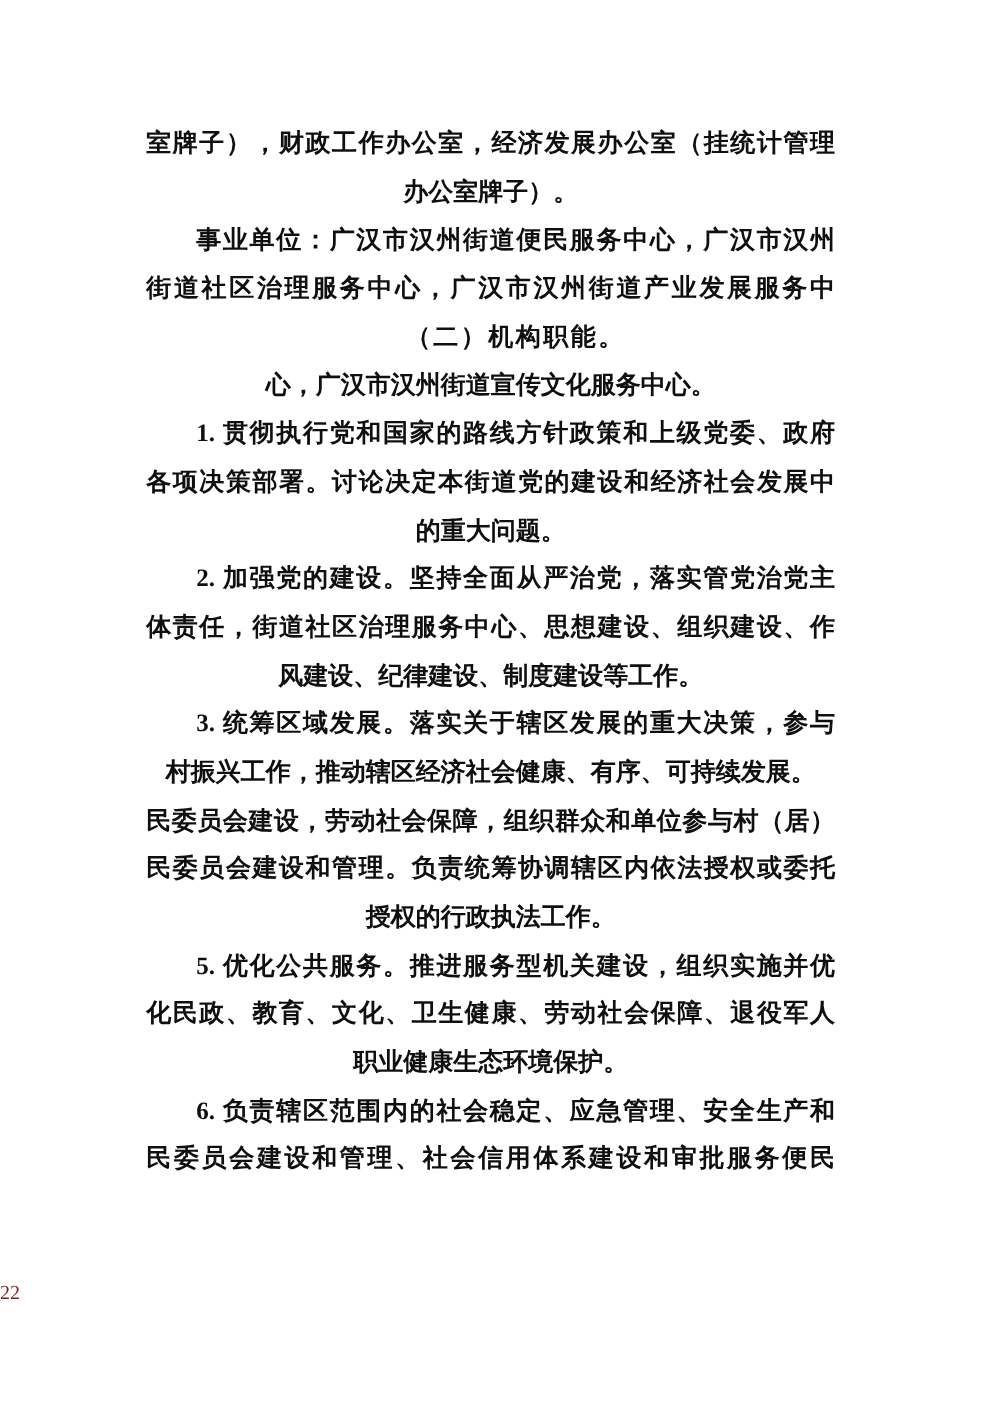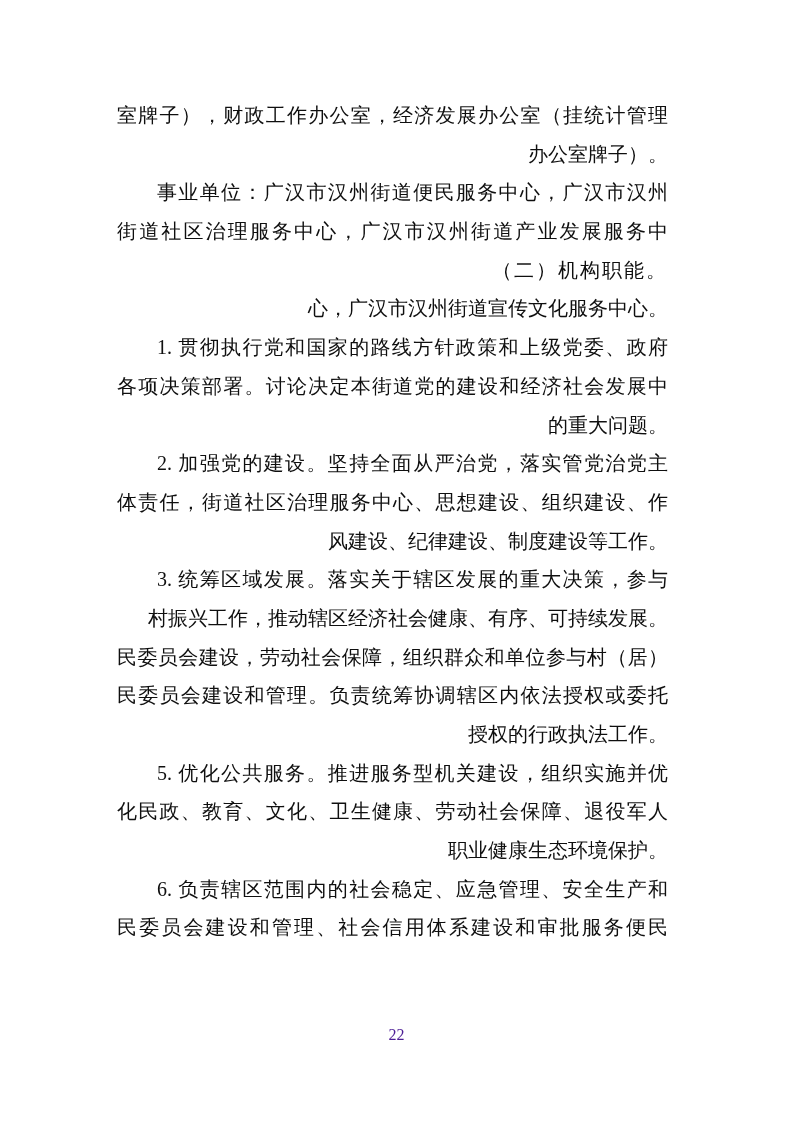--- a/index.html
+++ b/index.html
@@ -15,47 +15,47 @@
     font-family: "Liberation Serif", "DejaVu Serif", serif;
     color: #0f0f0f;
   }
   .doc-body {
     position: absolute;
     left: 117px;
     top: 96px;
     width: 551px;
     font-size: 20px;
     line-height: 38.7px;
+    font-weight: bold;
   }
   .line {
     height: 38.7px;
     white-space: nowrap;
-    text-align: right;
+    text-align: center;
   }
   .j {
     white-space: normal;
     text-align: justify;
     text-align-last: justify;
     text-justify: inter-character;
   }
   .ind {
     text-indent: 40px;
   }
   .kai {
     letter-spacing: 2px;
   }
   .page-footer {
     position: absolute;
     top: 1026px;
     left: 0;
     width: 793px;
-    text-align: center;
     font-size: 16px;
     line-height: 18px;
-    color: #4c1d95;
+    color: #7f1d1d;
   }
 </style>
 </head>
 <body>
 
 <div class="doc-body">
   <div class="line j">室牌子），财政工作办公室，经济发展办公室（挂统计管理</div>
   <div class="line">办公室牌子）。</div>
   <div class="line j ind">事业单位：广汉市汉州街道便民服务中心，广汉市汉州</div>
   <div class="line j">街道社区治理服务中心，广汉市汉州街道产业发展服务中</div>

